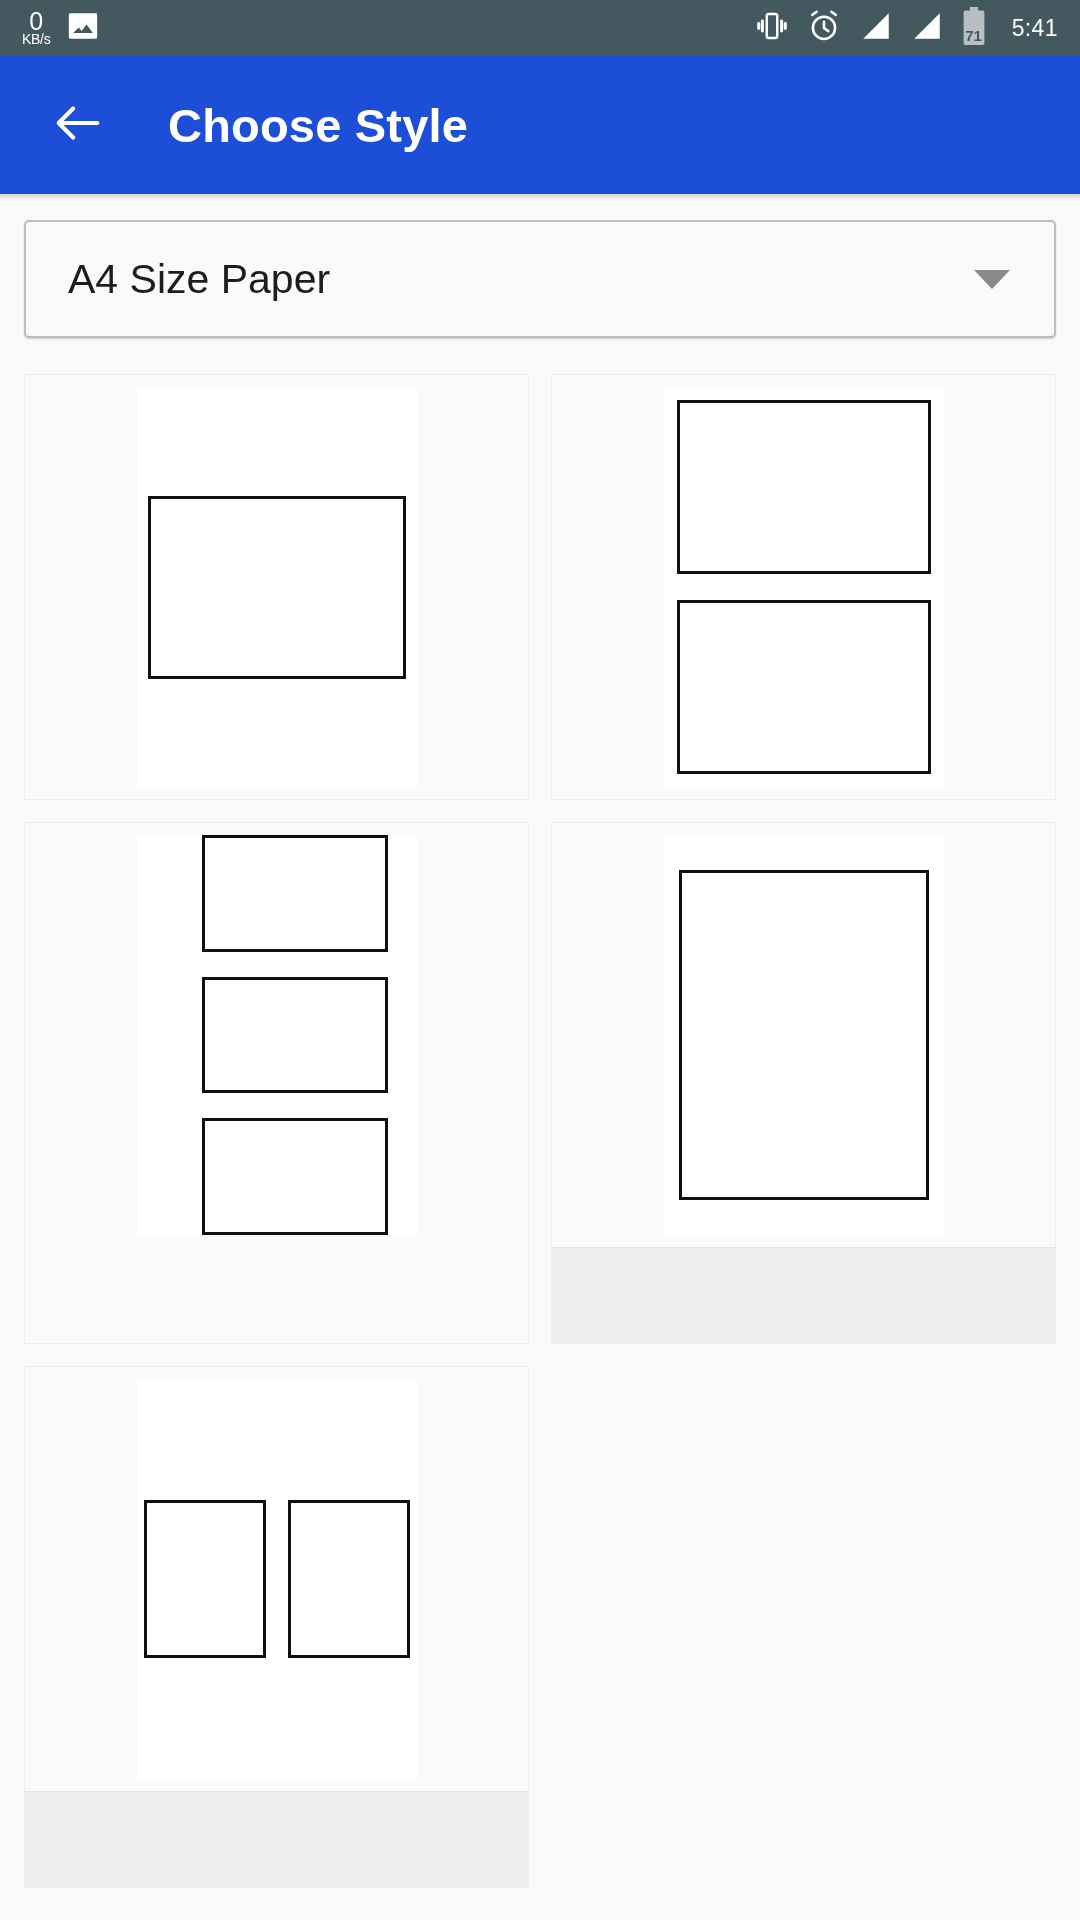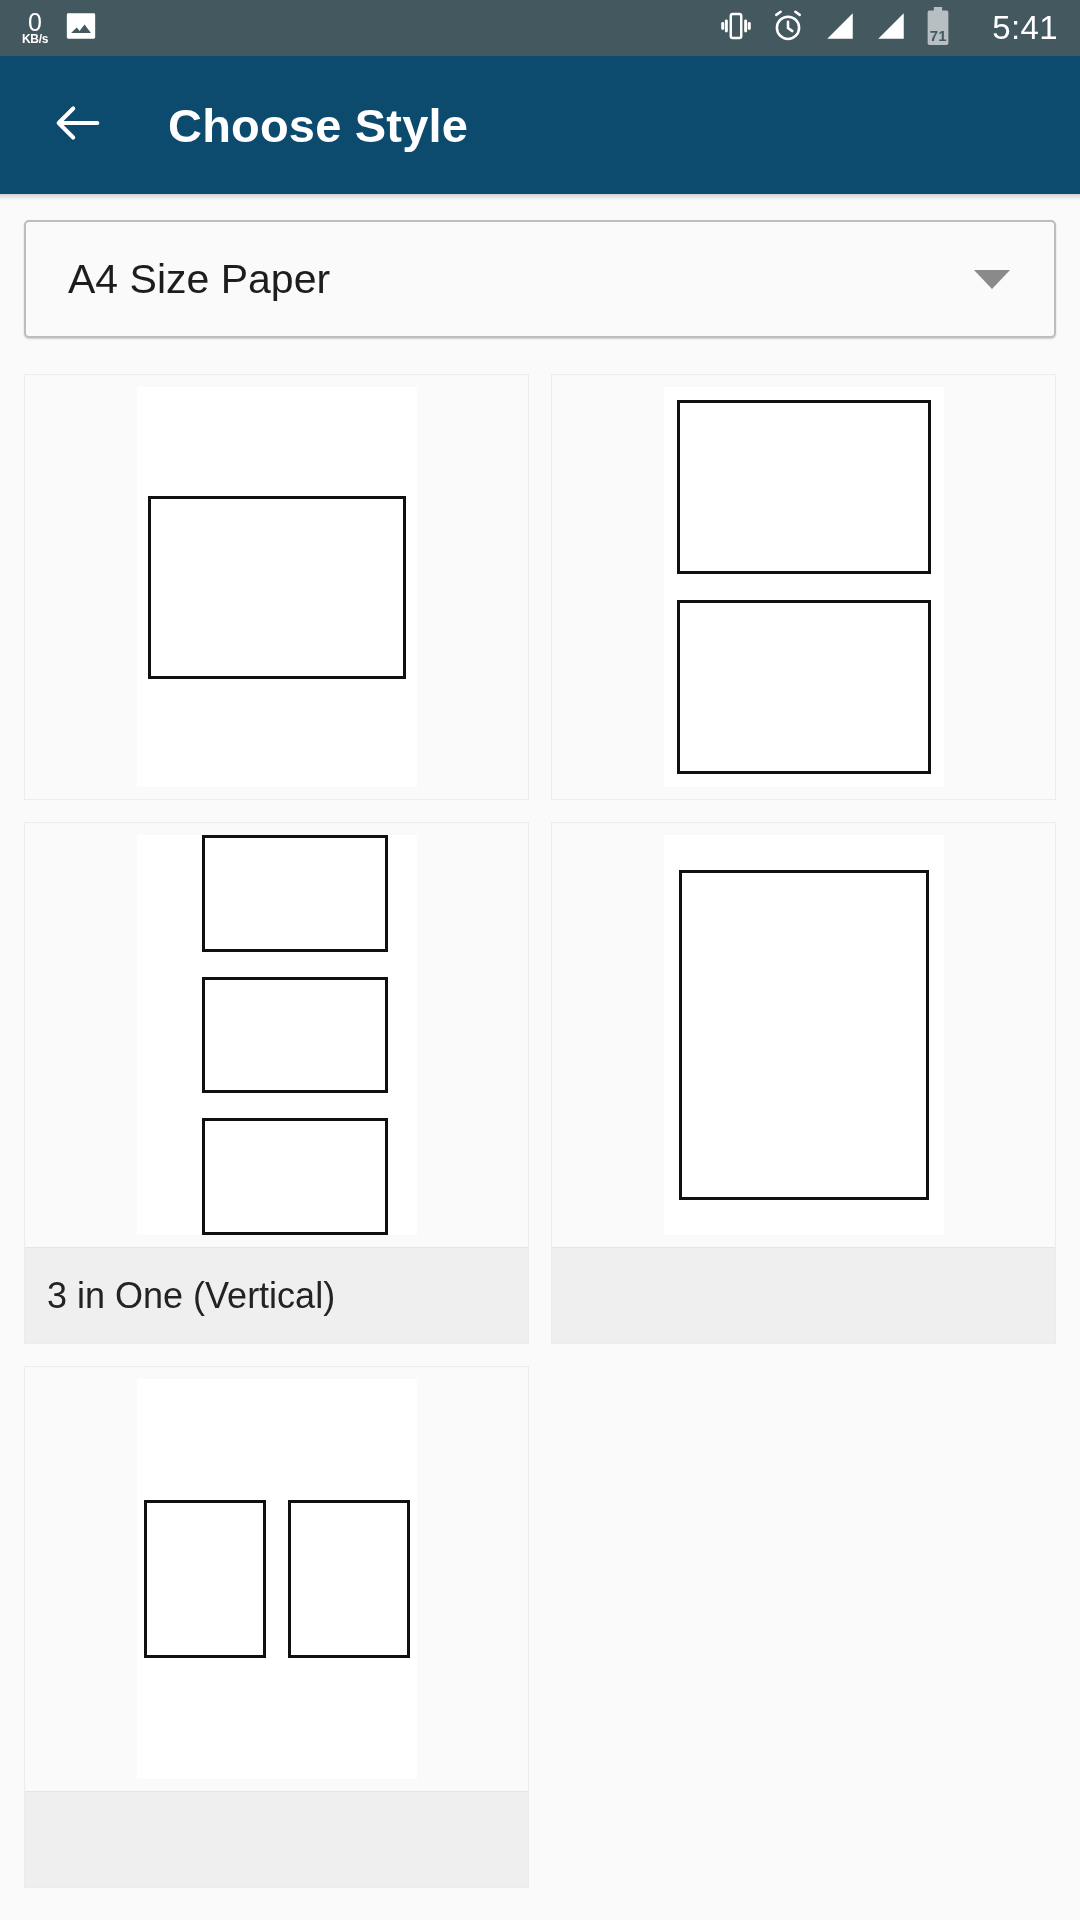--- a/index.html
+++ b/index.html
@@ -22,43 +22,43 @@
     color: #ffffff;
   }
   .status-left { display: flex; align-items: center; gap: 16px; }
   .net-speed {
     display: flex;
     flex-direction: column;
     align-items: center;
     line-height: 0.92;
   }
   .net-speed .nval { font-size: 25px; font-weight: 400; }
-  .net-speed .nunit { font-size: 12px; font-weight: bold; letter-spacing: -0.3px; }
+  .net-speed .nunit { font-size: 14px; font-weight: normal; letter-spacing: -0.3px; }
   .status-spacer { flex: 1 1 auto; }
   .status-right { display: flex; align-items: center; gap: 17px; }
   .status-clock {
-    font-size: 33px;
+    font-size: 23px;
     color: #ffffff;
-    margin-left: 24px;
+    margin-left: 8px;
     letter-spacing: 0.4px;
   }
   .batt-num {
     position: absolute;
     left: 0; right: 0;
     bottom: 5px;
     text-align: center;
     font-size: 15px;
     font-weight: bold;
     color: #44585f;
   }
 
   
   .app-bar {
     height: 138px;
-    background: #0c4a6e;
+    background: #1d4ed8;
     display: flex;
     align-items: center;
     padding-left: 42px;
     position: relative;
     z-index: 5;
   }
   .back-btn {
     width: 72px; height: 72px;
     display: flex; align-items: center; justify-content: center;
     cursor: pointer;
@@ -277,21 +277,20 @@
     <div class="style-card">
       <div class="thumb">
         <div class="paper wide">
           <div class="slots vert lay-3v">
             <div class="slot"></div>
             <div class="slot"></div>
             <div class="slot"></div>
           </div>
         </div>
       </div>
-      <div class="card-label">3 in One (Vertical)</div>
     </div>
 
     <div class="style-card">
       <div class="thumb">
         <div class="paper wide">
           <div class="slots vert lay-1p">
             <div class="slot"></div>
           </div>
         </div>
       </div>

